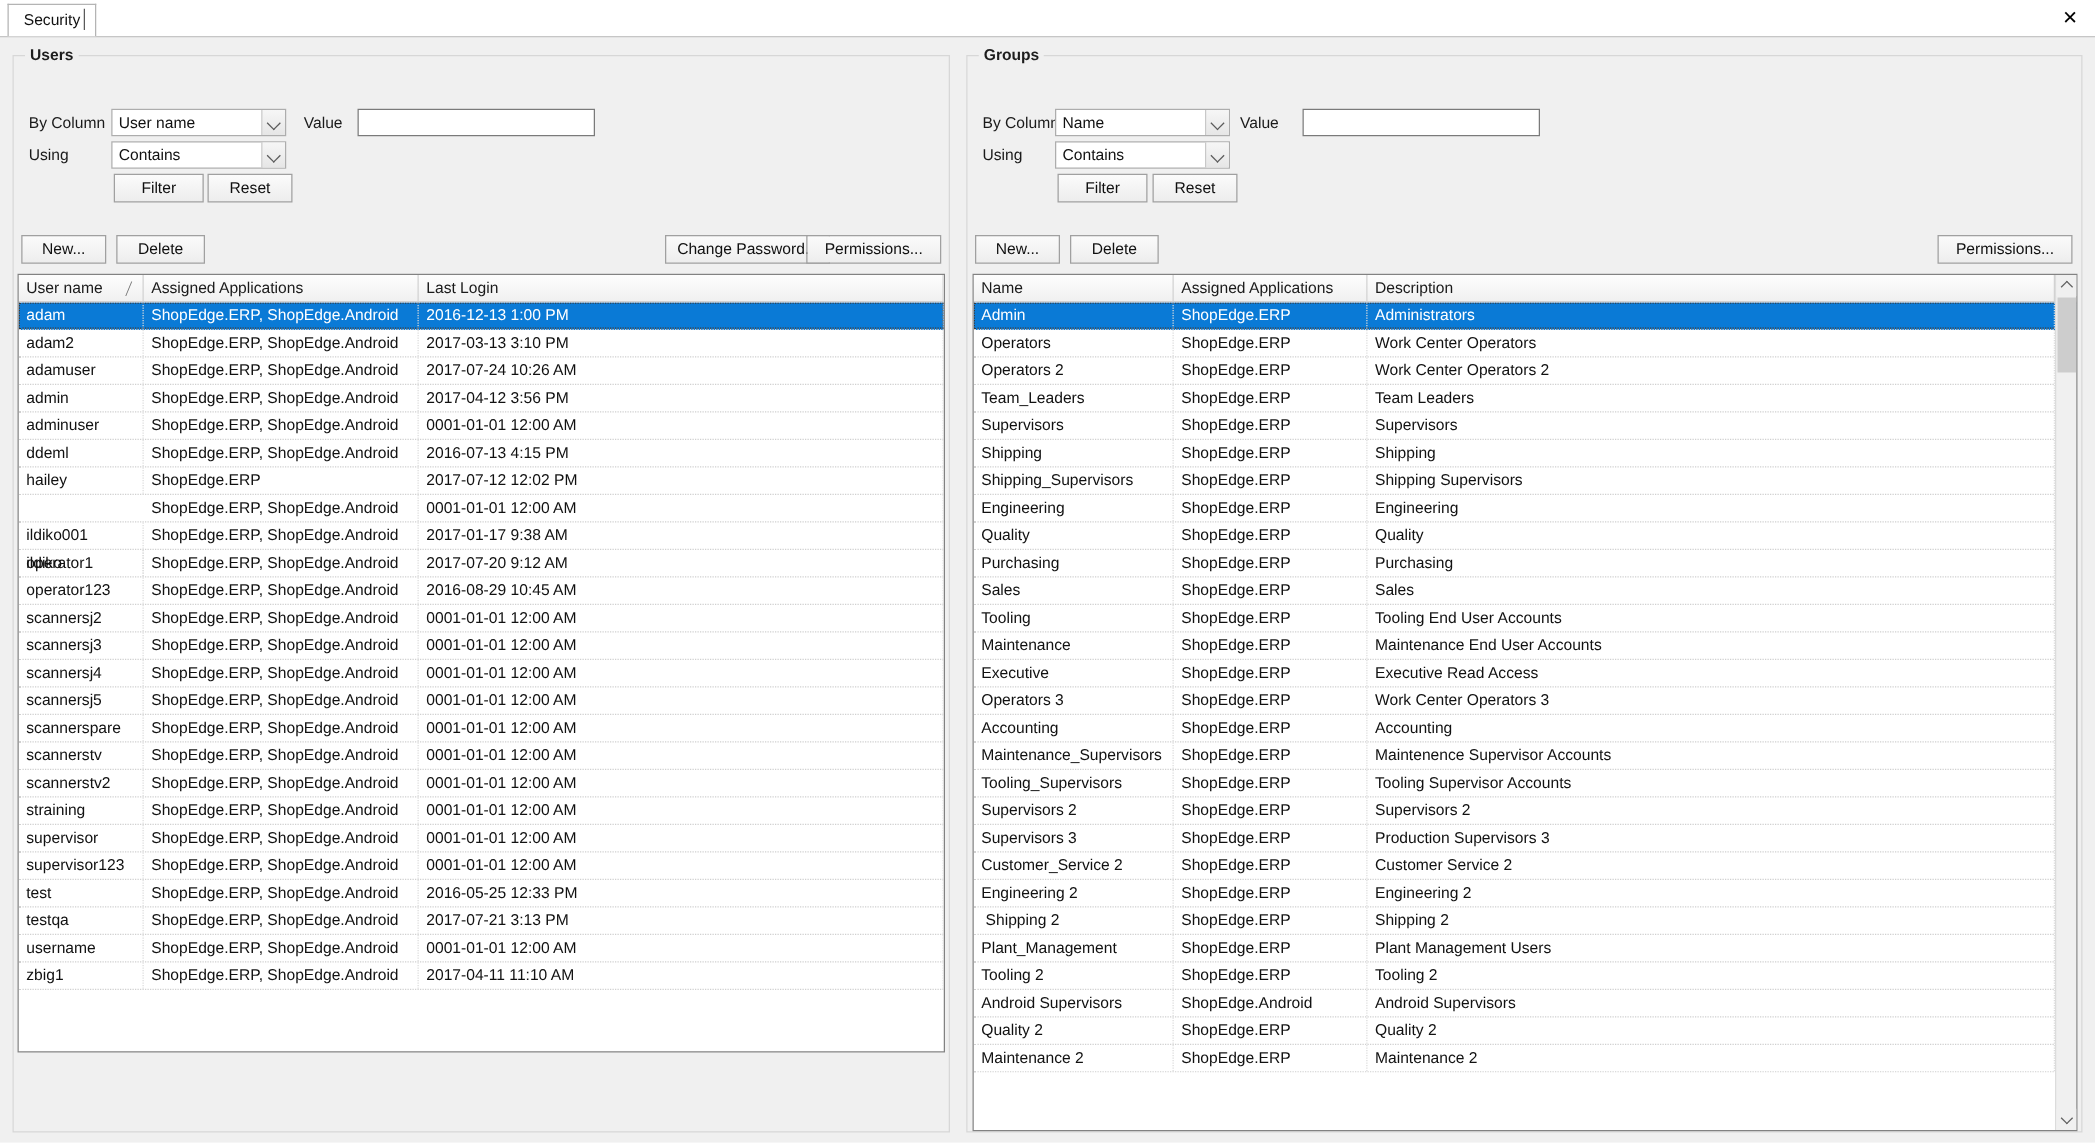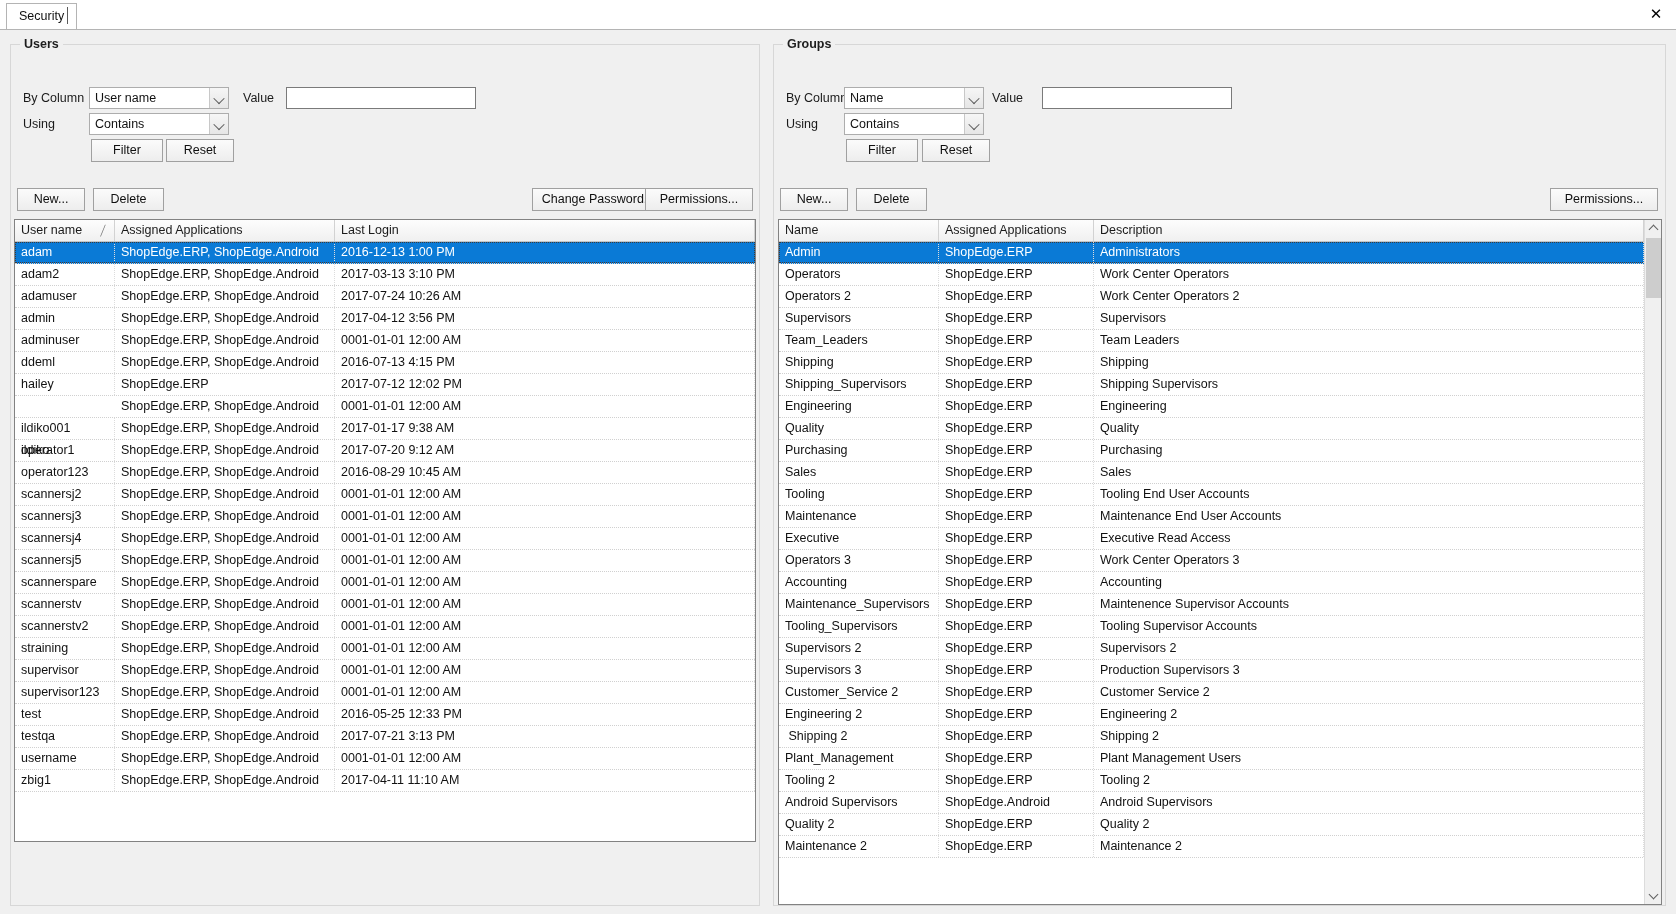--- a/index.html
+++ b/index.html
@@ -281,22 +281,22 @@
     <button class="btn" style="left:6px;  top:143px; width:68px;">New...</button>
     <button class="btn" style="left:82px; top:143px; width:71px;">Delete</button>
     <button class="btn" style="left:776px; top:143px; width:108px;">Permissions...</button>
 
     <div class="grid" id="groups-grid" style="left:4px; top:174px; width:884px; height:686px;">
       <div class="grid-head" id="groups-head"><div class="gh" style="width: 160px;"><span>Name</span></div><div class="gh" style="width: 155px;"><span>Assigned Applications</span></div><div class="gh" style="width: 550px;"><span>Description</span></div></div>
       <div class="grid-body" id="groups-body">
           <div class="row sel"><div class="cell" style="width: 160px;">Admin</div><div class="cell" style="width: 155px;">ShopEdge.ERP</div><div class="cell" style="width: 550px;">Administrators</div></div>
           <div class="row"><div class="cell" style="width: 160px;">Operators</div><div class="cell" style="width: 155px;">ShopEdge.ERP</div><div class="cell" style="width: 550px;">Work Center Operators</div></div>
           <div class="row"><div class="cell" style="width: 160px;">Operators 2</div><div class="cell" style="width: 155px;">ShopEdge.ERP</div><div class="cell" style="width: 550px;">Work Center Operators 2</div></div>
+          <div class="row"><div class="cell" style="width: 160px;">Team_Leaders</div><div class="cell" style="width: 155px;">ShopEdge.ERP</div><div class="cell" style="width: 550px;">Team Leaders</div></div>
           <div class="row"><div class="cell" style="width: 160px;">Supervisors</div><div class="cell" style="width: 155px;">ShopEdge.ERP</div><div class="cell" style="width: 550px;">Supervisors</div></div>
-          <div class="row"><div class="cell" style="width: 160px;">Team_Leaders</div><div class="cell" style="width: 155px;">ShopEdge.ERP</div><div class="cell" style="width: 550px;">Team Leaders</div></div>
           <div class="row"><div class="cell" style="width: 160px;">Shipping</div><div class="cell" style="width: 155px;">ShopEdge.ERP</div><div class="cell" style="width: 550px;">Shipping</div></div>
           <div class="row"><div class="cell" style="width: 160px;">Shipping_Supervisors</div><div class="cell" style="width: 155px;">ShopEdge.ERP</div><div class="cell" style="width: 550px;">Shipping Supervisors</div></div>
           <div class="row"><div class="cell" style="width: 160px;">Engineering</div><div class="cell" style="width: 155px;">ShopEdge.ERP</div><div class="cell" style="width: 550px;">Engineering</div></div>
           <div class="row"><div class="cell" style="width: 160px;">Quality</div><div class="cell" style="width: 155px;">ShopEdge.ERP</div><div class="cell" style="width: 550px;">Quality</div></div>
           <div class="row"><div class="cell" style="width: 160px;">Purchasing</div><div class="cell" style="width: 155px;">ShopEdge.ERP</div><div class="cell" style="width: 550px;">Purchasing</div></div>
           <div class="row"><div class="cell" style="width: 160px;">Sales</div><div class="cell" style="width: 155px;">ShopEdge.ERP</div><div class="cell" style="width: 550px;">Sales</div></div>
           <div class="row"><div class="cell" style="width: 160px;">Tooling</div><div class="cell" style="width: 155px;">ShopEdge.ERP</div><div class="cell" style="width: 550px;">Tooling End User Accounts</div></div>
           <div class="row"><div class="cell" style="width: 160px;">Maintenance</div><div class="cell" style="width: 155px;">ShopEdge.ERP</div><div class="cell" style="width: 550px;">Maintenance End User Accounts</div></div>
           <div class="row"><div class="cell" style="width: 160px;">Executive</div><div class="cell" style="width: 155px;">ShopEdge.ERP</div><div class="cell" style="width: 550px;">Executive Read Access</div></div>
           <div class="row"><div class="cell" style="width: 160px;">Operators 3</div><div class="cell" style="width: 155px;">ShopEdge.ERP</div><div class="cell" style="width: 550px;">Work Center Operators 3</div></div>

